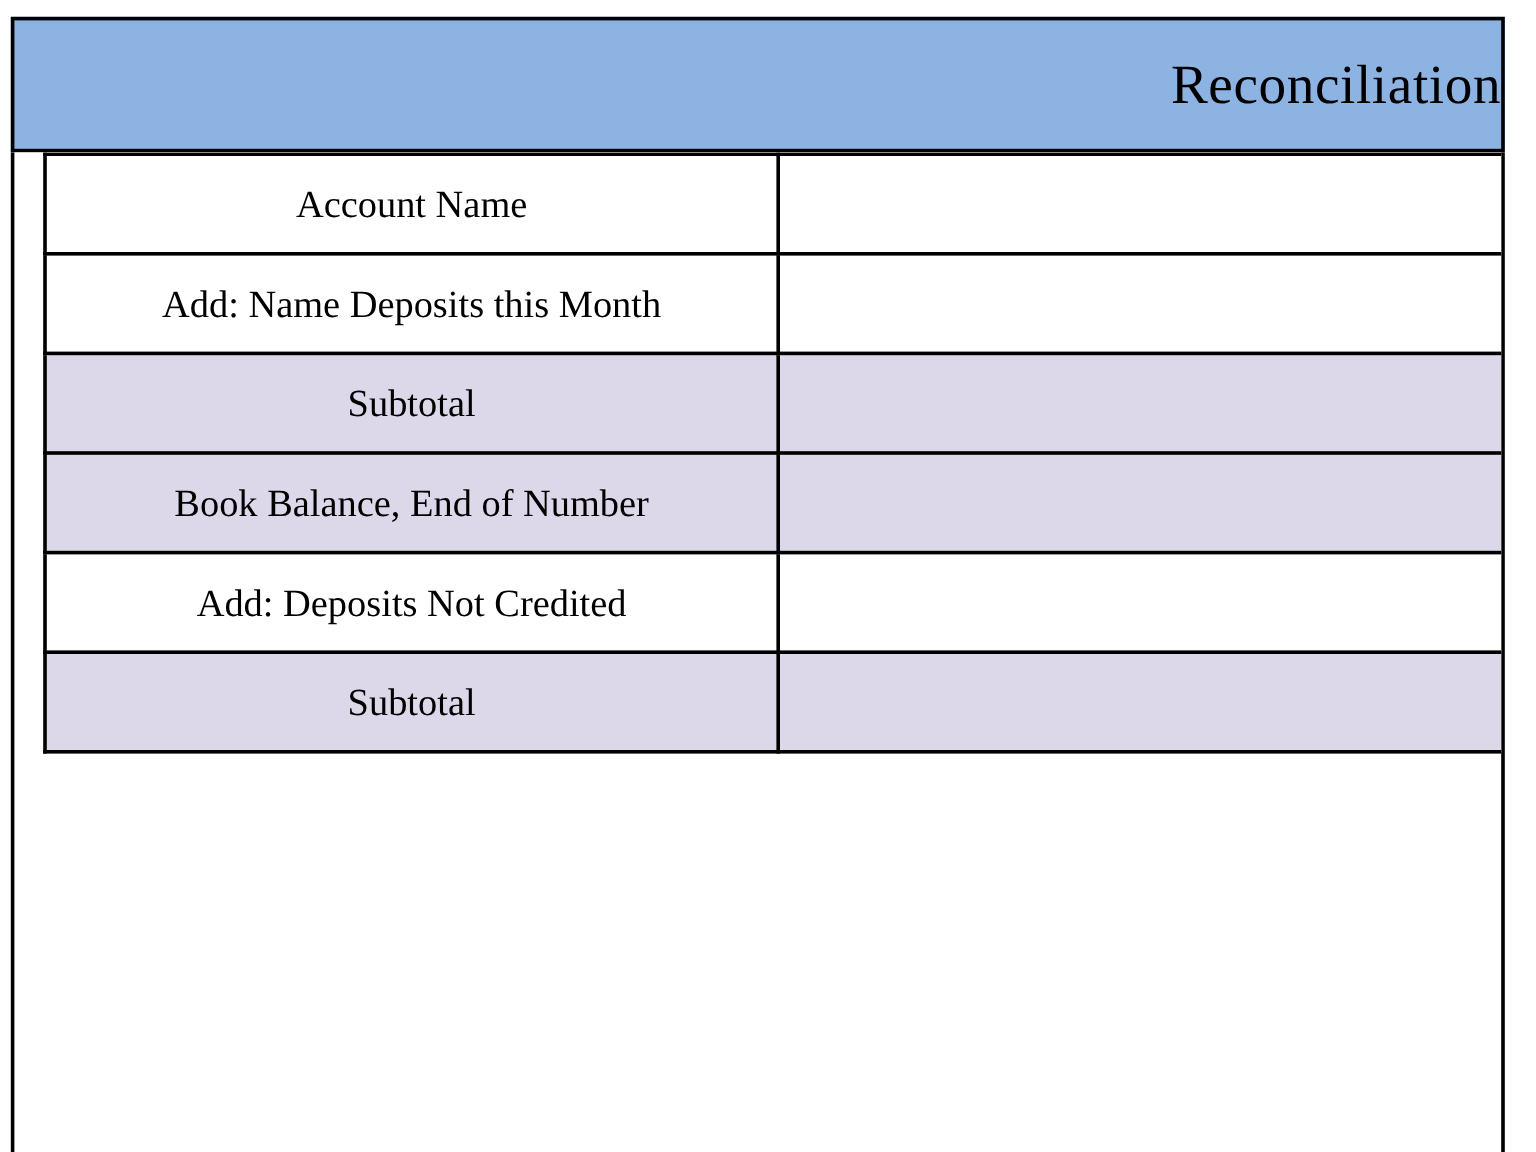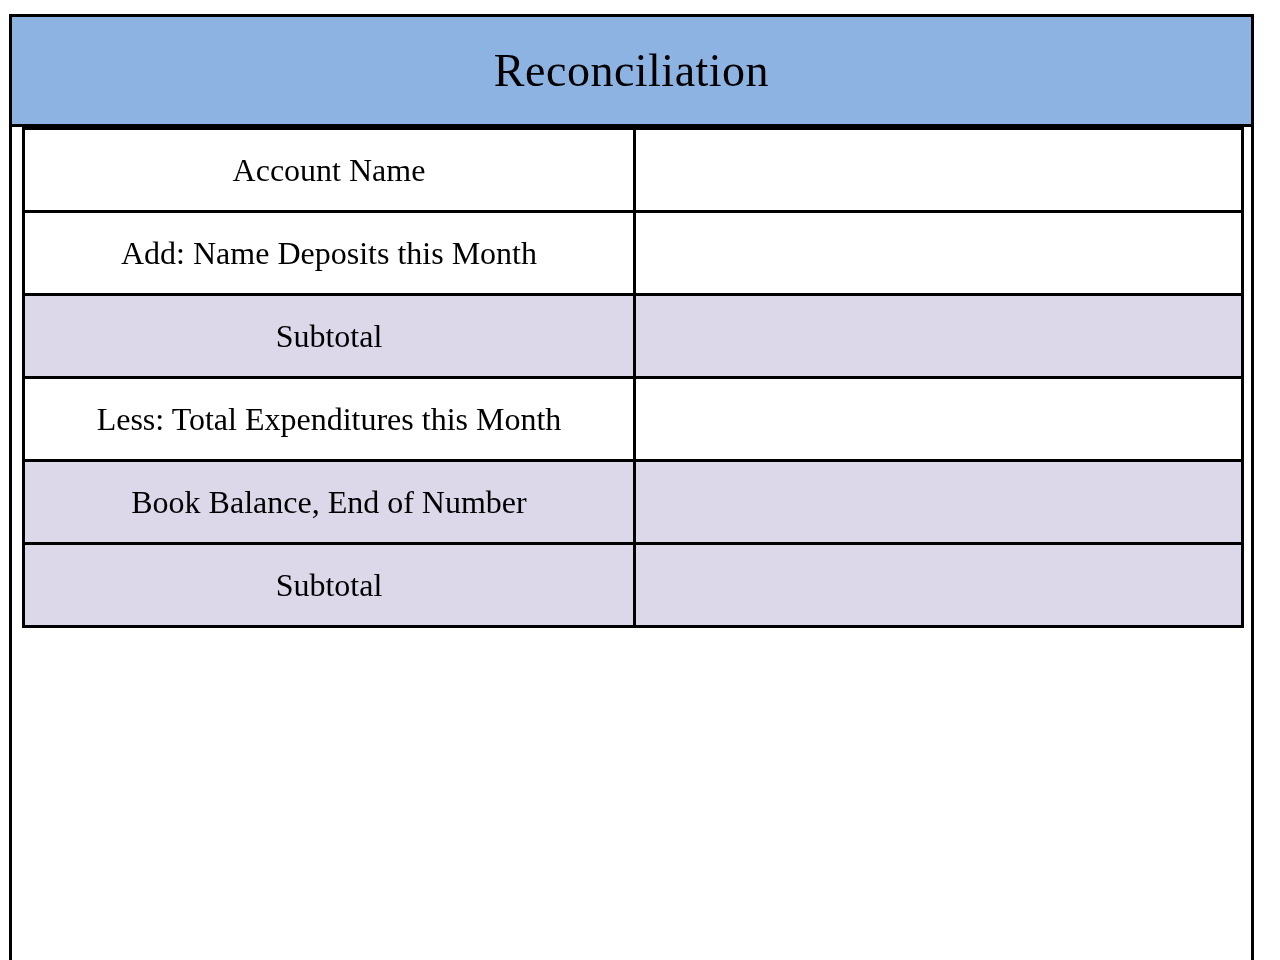--- a/index.html
+++ b/index.html
@@ -19,21 +19,21 @@
     position: absolute;
     left: 9px;
     top: 14px;
     width: 1245px;
     height: 113px;
     box-sizing: border-box;
     border: 3px solid #000000;
     background: var(--header-bg, #8db3e2);
     display: flex;
     align-items: center;
-    justify-content: center;
+    justify-content: flex-end;
   }
   .form-title {
     font-size: 46px;
     line-height: 1;
     color: #000000;
     letter-spacing: 0.5px;
   }
   .form-frame {
     position: absolute;
     left: 9px;
@@ -41,21 +41,21 @@
     width: 1245px;
     height: 833px;
     box-sizing: border-box;
     border-left: 3px solid #000000;
     border-right: 3px solid #000000;
     background: #ffffff;
     overflow: hidden;
   }
   table.recon-table {
     border-collapse: collapse;
-    margin-left: 10px;
+    margin-left: 24px;
     margin-top: 0;
     width: 1219px;
     table-layout: fixed;
   }
   table.recon-table td {
     border: 3px solid #000000;
     height: 80px;
     padding: 0;
     font-size: 32px;
     text-align: center;
@@ -83,26 +83,26 @@
           <td class="value-cell"></td>
         </tr>
         <tr>
           <td class="label-cell">Add: Name Deposits this Month</td>
           <td class="value-cell"></td>
         </tr>
         <tr class="shaded">
           <td class="label-cell">Subtotal</td>
           <td class="value-cell"></td>
         </tr>
-        <tr>
-          <td class="label-cell">Less: Total Expenditures this Month</td>
+        <tr class="shaded">
+          <td class="label-cell">Book Balance, End of Number</td>
           <td class="value-cell"></td>
         </tr>
-        <tr class="shaded">
-          <td class="label-cell">Book Balance, End of Number</td>
+        <tr>
+          <td class="label-cell">Add: Deposits Not Credited</td>
           <td class="value-cell"></td>
         </tr>
         <tr class="shaded">
           <td class="label-cell">Subtotal</td>
           <td class="value-cell"></td>
         </tr>
       </tbody>
   </table>
 </div>
 

